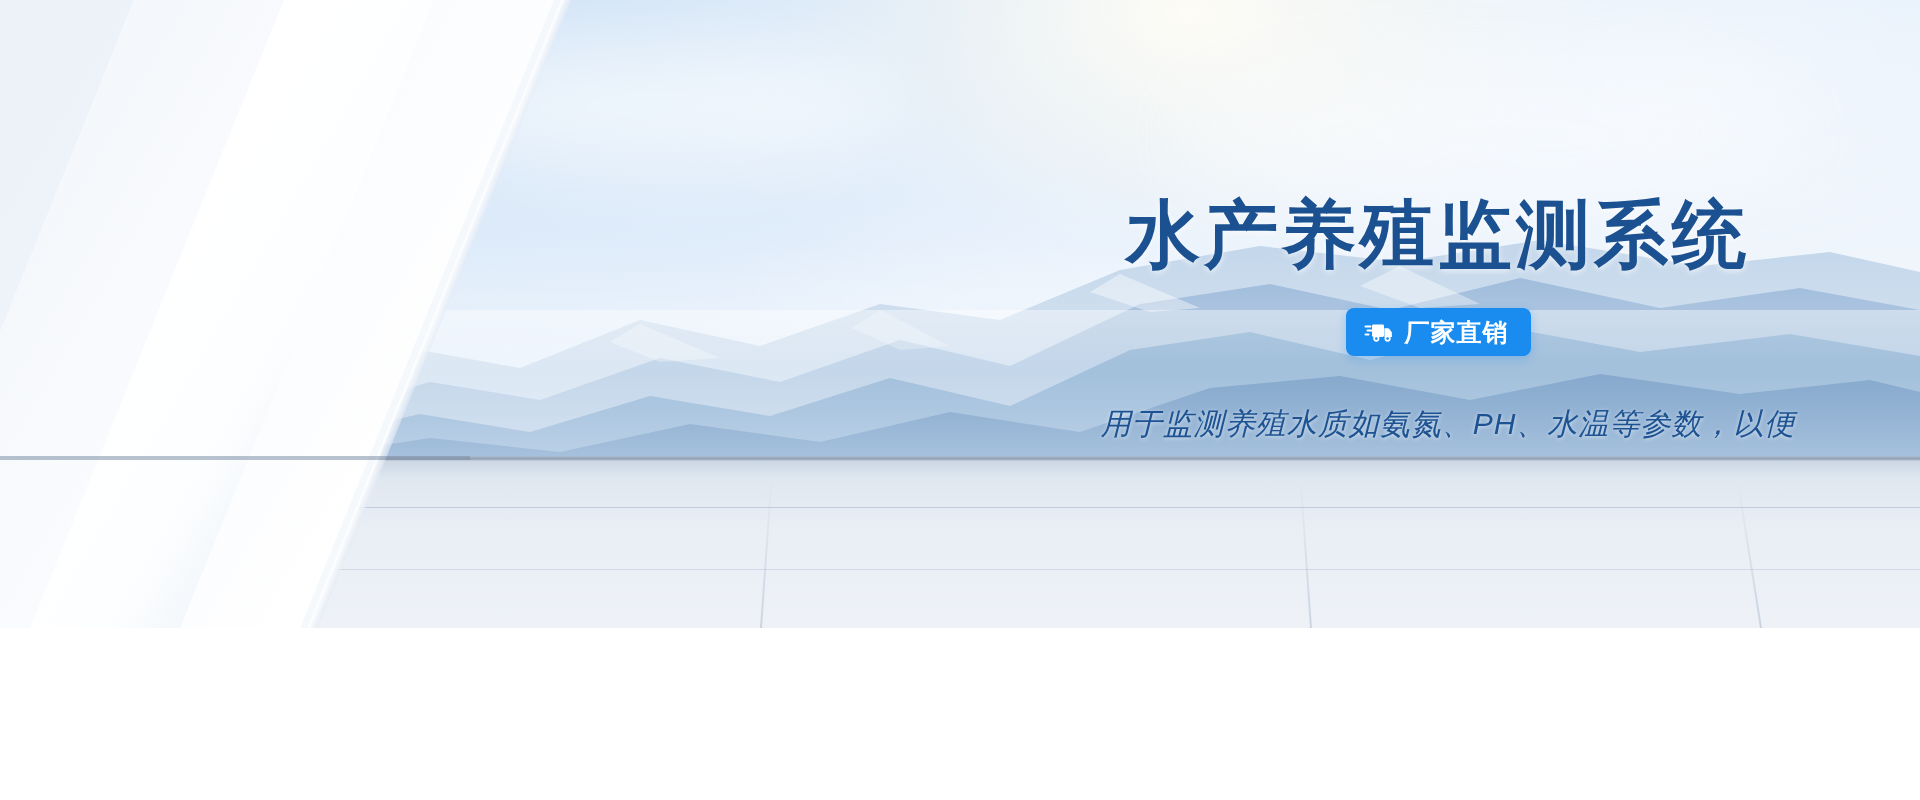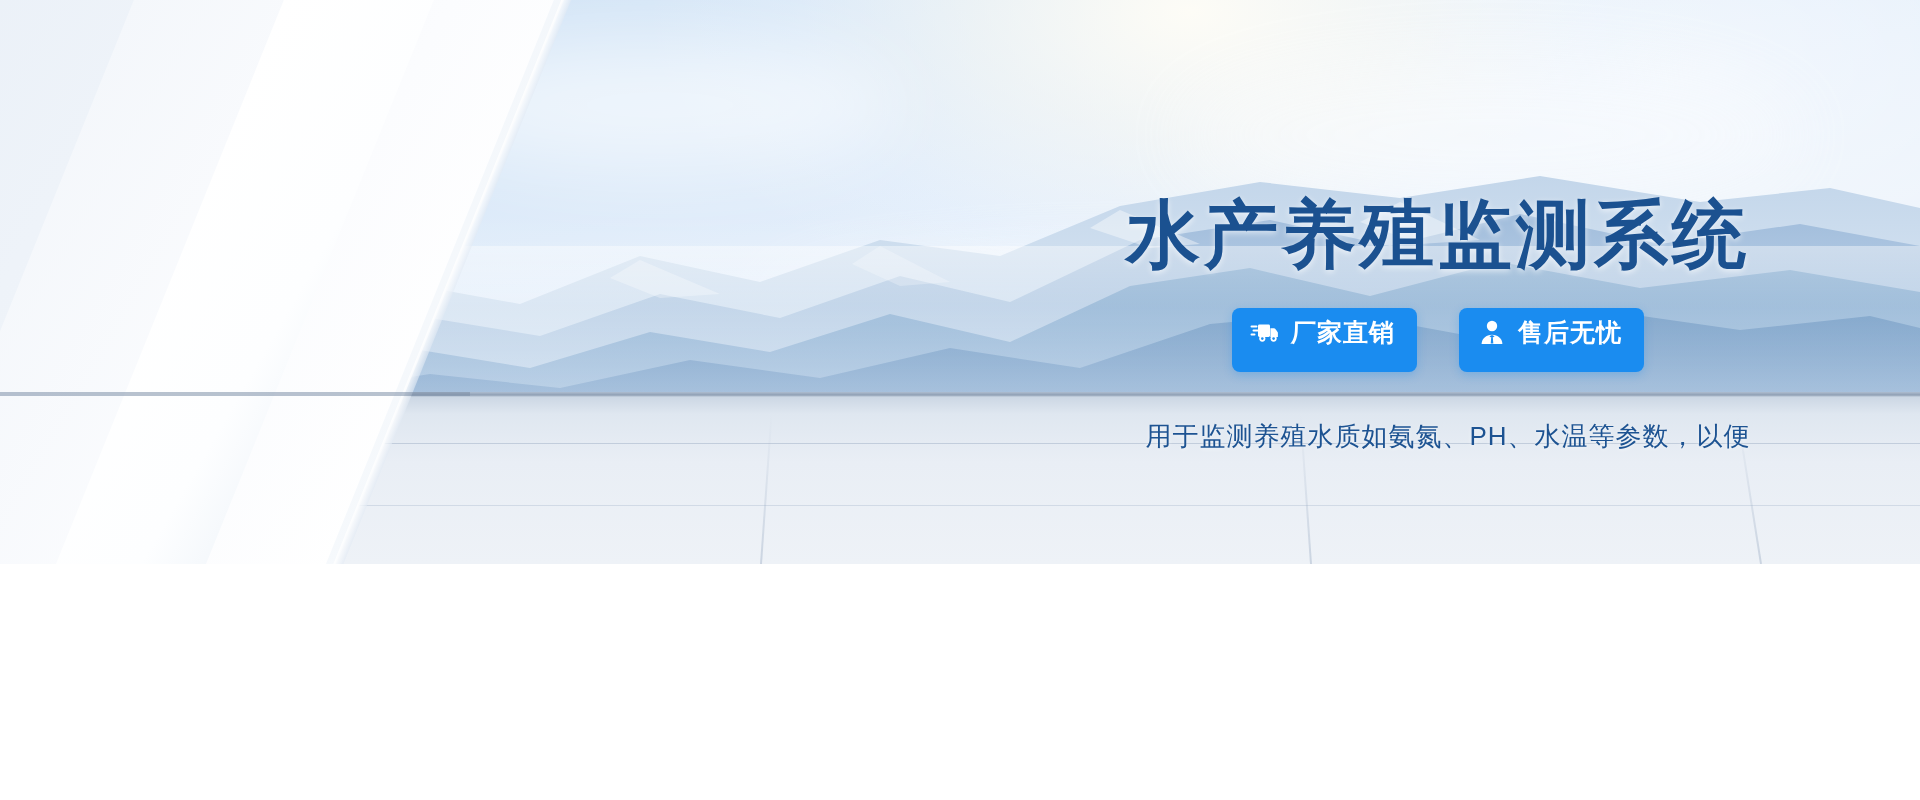--- a/index.html
+++ b/index.html
@@ -8,21 +8,21 @@
     padding: 0;
     background: #ffffff;
   }
   body {
     font-family: "Liberation Sans", "DejaVu Sans", sans-serif;
   }
 
   .banner {
     position: relative;
     width: 1920px;
-    height: 564px;
+    height: 628px;
     overflow: hidden;
     background: #fde047;
   }
 
   
   .sky {
     position: absolute;
     inset: 0;
     background:
       radial-gradient(ellipse 700px 420px at 62% 2%,
@@ -183,21 +183,21 @@
     margin-top: 34px;
     display: flex;
     justify-content: center;
     gap: 42px;
   }
   .badge {
     display: inline-flex;
     align-items: center;
     gap: 11px;
     height: 48px;
-    padding: 0 22px 16px 18px;
+    padding: 0 22px 0 18px;
     border-radius: 8px;
     background: #1a8cf0;
     box-shadow: 0 3px 10px rgba(26,140,240,0.28);
     cursor: pointer;
   }
   .badge-label {
     color: #ffffff;
     font-size: 25px;
     font-weight: 700;
     letter-spacing: 1px;
@@ -209,25 +209,26 @@
     justify-content: center;
     width: 30px;
     height: 30px;
     flex: none;
   }
   .badge-icon svg { display: block; }
 
   .desc {
     margin-top: 42px;
     color: #1d5392;
-    font-size: 26px;
+    font-size: 30px;
     line-height: 1.72;
     font-weight: 500;
     letter-spacing: 1px;
     text-shadow: 0 1px 4px rgba(255,255,255,0.6);
+    font-style: italic;
   }
   .desc-line { display: block; white-space: nowrap; }
   .desc-line-1 { padding-left: 20px; }
 </style>
 </head>
 <body>
 
 <div class="banner">
 
   <div class="sky"></div>
@@ -306,33 +307,20 @@
               <circle cx="12.3" cy="17.6" r="3.1"></circle>
               <circle cx="12.3" cy="17.6" r="1.3" fill="#1a8cf0"></circle>
               <circle cx="23.6" cy="17.6" r="3.1"></circle>
               <circle cx="23.6" cy="17.6" r="1.3" fill="#1a8cf0"></circle>
             </g>
           </svg>
         </span>
         <span class="badge-label">厂家直销</span>
       </div>
 
-      <div class="badge">
-        <span class="badge-icon">
-          <svg width="26" height="26" viewBox="0 0 26 26" aria-hidden="true">
-            <g fill="#ffffff">
-              <circle cx="13" cy="7" r="5.2"></circle>
-              <path d="M2.6 25c0-5.3 4.6-9.3 10.4-9.3S23.4 19.7 23.4 25H2.6z"></path>
-            </g>
-            <path d="M13 15.9l-2.6 1.3 2.6 1.8 2.6-1.8z" fill="#1a8cf0"></path>
-            <path d="M12.2 18.6h1.6l.5 6h-2.6z" fill="#1a8cf0"></path>
-          </svg>
-        </span>
-        <span class="badge-label">售后无忧</span>
-      </div>
 
     </div>
 
     <div class="desc">
       <span class="desc-line desc-line-1">用于监测养殖水质如氨氮、PH、水温等参数，以便</span>
     </div>
 
   </div>
 </div>
 

